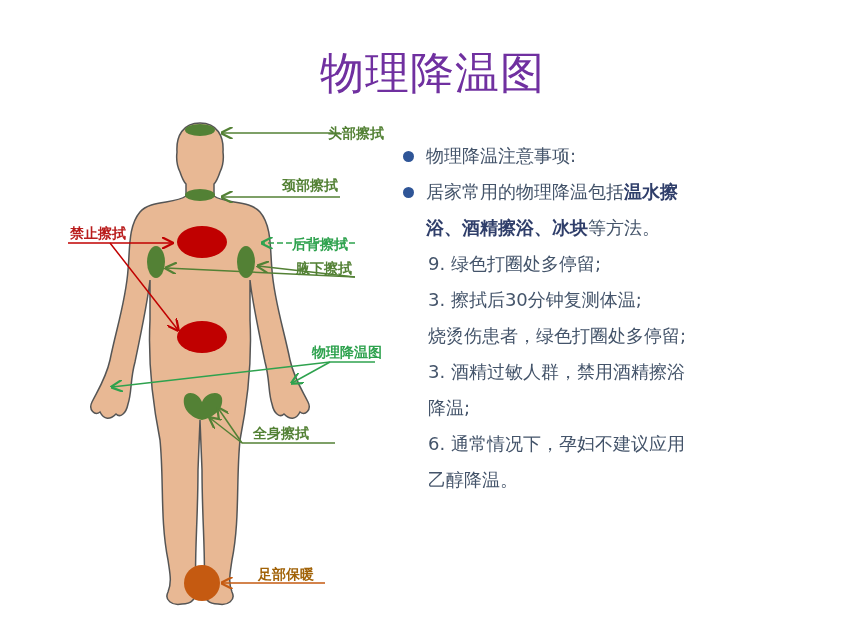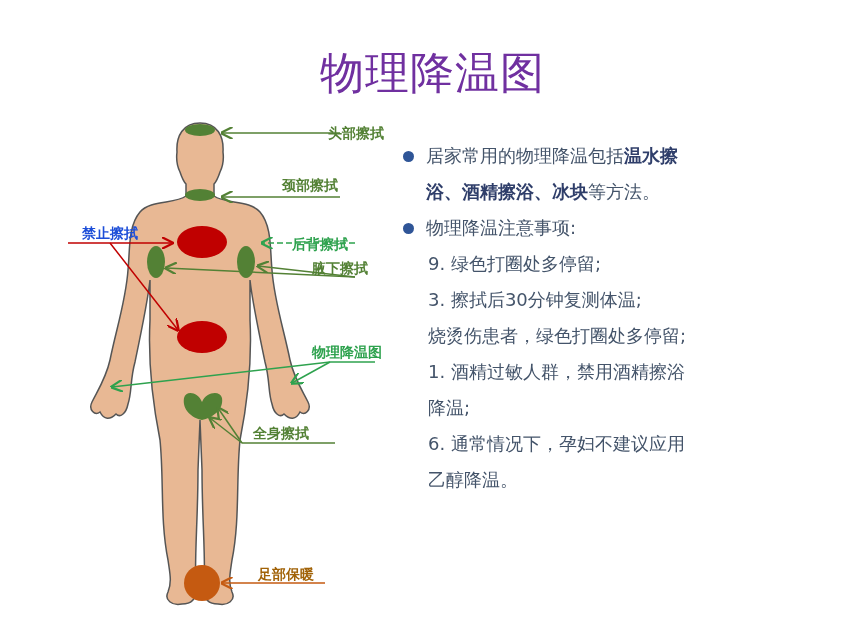--- a/index.html
+++ b/index.html
@@ -2,21 +2,21 @@
 <html><head>
 <meta charset="utf-8">
 <style>
   html,body{margin:0;padding:0;background:#fff;}
   body{width:865px;height:640px;position:relative;overflow:hidden;font-family:"DejaVu Sans","Liberation Sans",sans-serif;}
   .title{position:absolute;left:0;right:0;top:44px;text-align:center;font-size:44px;color:#7030a0;letter-spacing:1px;}
   .figure{position:absolute;left:0;top:0;width:400px;height:640px;}
   .lbl{position:absolute;font-size:14px;font-weight:bold;white-space:nowrap;}
   .green{color:#538135;}
   .bgreen{color:#2ea24e;}
-  .red{color:#1d4ed8;margin-left:12px;}
+  .red{color:#b91c1c;}
   .orange{color:#a16207;}
   .text{position:absolute;left:400px;top:138px;width:420px;color:#44546a;font-size:18px;}
   .bullet{position:relative;padding-left:26px;line-height:36px;}
   .bullet .dot{position:absolute;left:3px;top:13px;width:11px;height:11px;border-radius:50%;background:#2f5597;}
   .b{font-weight:bold;color:#2f3e6a;}
   .item{padding-left:28px;line-height:36px;}
 </style>
 </head>
 <body>
 
@@ -73,36 +73,36 @@
     <line x1="335" y1="443" x2="242" y2="443" stroke="#538135" stroke-width="1.5"></line>
     <line x1="242" y1="443" x2="218" y2="408" stroke="#538135" stroke-width="1.5" marker-end="url(#ag)"></line>
     <line x1="242" y1="443" x2="210" y2="418" stroke="#538135" stroke-width="1.5" marker-end="url(#ag)"></line>
     <line x1="325" y1="583" x2="222" y2="583" stroke="#c55a11" stroke-width="1.5" marker-end="url(#ao)"></line>
   </svg>
 
   <div class="lbl green" style="left:282px;top:125px;margin-left:46px;">头部擦拭</div>
   <div class="lbl green" style="left:282px;top:177px;">颈部擦拭</div>
   <div class="lbl red" style="left:70px;top:225px;">禁止擦拭</div>
   <div class="lbl bgreen" style="left:292px;top:236px;">后背擦拭</div>
-  <div class="lbl green" style="left:312px;top:260px;">腋下擦拭</div>
+  <div class="lbl green" style="left:296px;top:260px;">腋下擦拭</div>
   <div class="lbl bgreen" style="left:312px;top:344px;">物理降温图</div>
   <div class="lbl green" style="left:253px;top:425px;">全身擦拭</div>
   <div class="lbl orange" style="left:258px;top:566px;">足部保暖</div>
 </div>
 
 <div class="text">
   <div class="bullet">
     <span class="dot"></span>
-    <span>居家常用的物理降温包括</span><span class="b">温水擦</span><br>
-    <span class="b">浴、酒精擦浴、冰块</span><span>等方法。</span>
+    <span>物理降温注意事项:</span>
   </div>
   <div class="bullet">
     <span class="dot"></span>
-    <span>物理降温注意事项:</span>
+    <span>居家常用的物理降温包括</span><span class="b">温水擦</span><br>
+    <span class="b">浴、酒精擦浴、冰块</span><span>等方法。</span>
   </div>
   <div class="item">9. 绿色打圈处多停留;</div>
   <div class="item">3. 擦拭后30分钟复测体温;</div>
   <div class="item">烧烫伤患者，绿色打圈处多停留;</div>
-  <div class="item">1. 酒精过敏人群，禁用酒精擦浴</div>
+  <div class="item">3. 酒精过敏人群，禁用酒精擦浴</div>
   <div class="item">降温;</div>
   <div class="item">6. 通常情况下，孕妇不建议应用</div>
   <div class="item">乙醇降温。</div>
 </div>
 
 </body></html>

